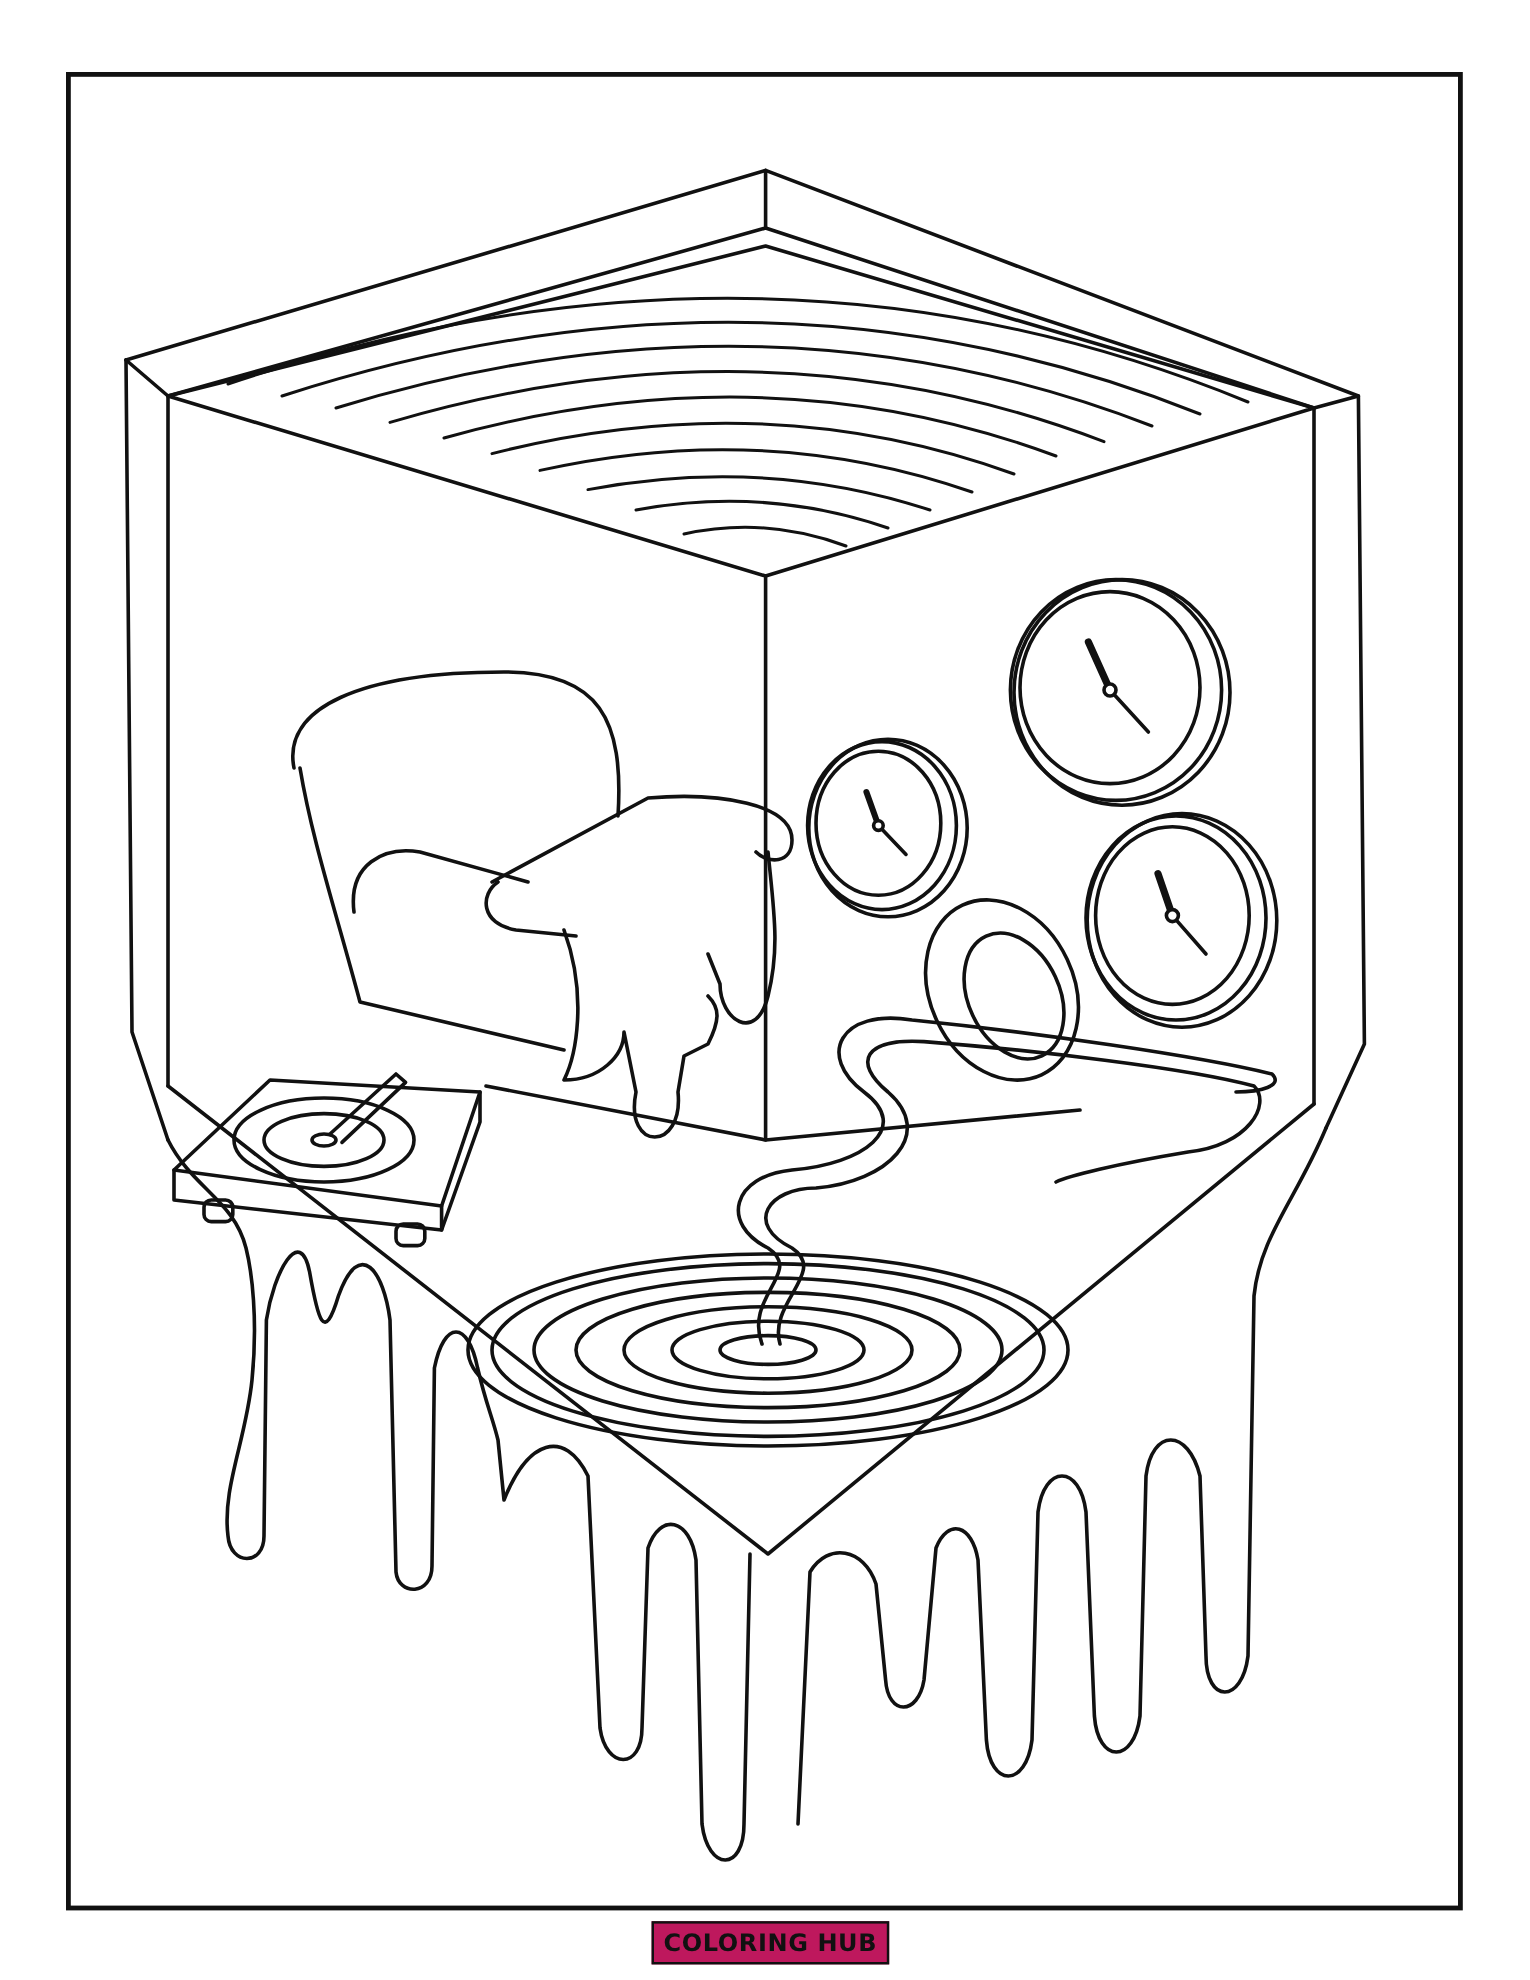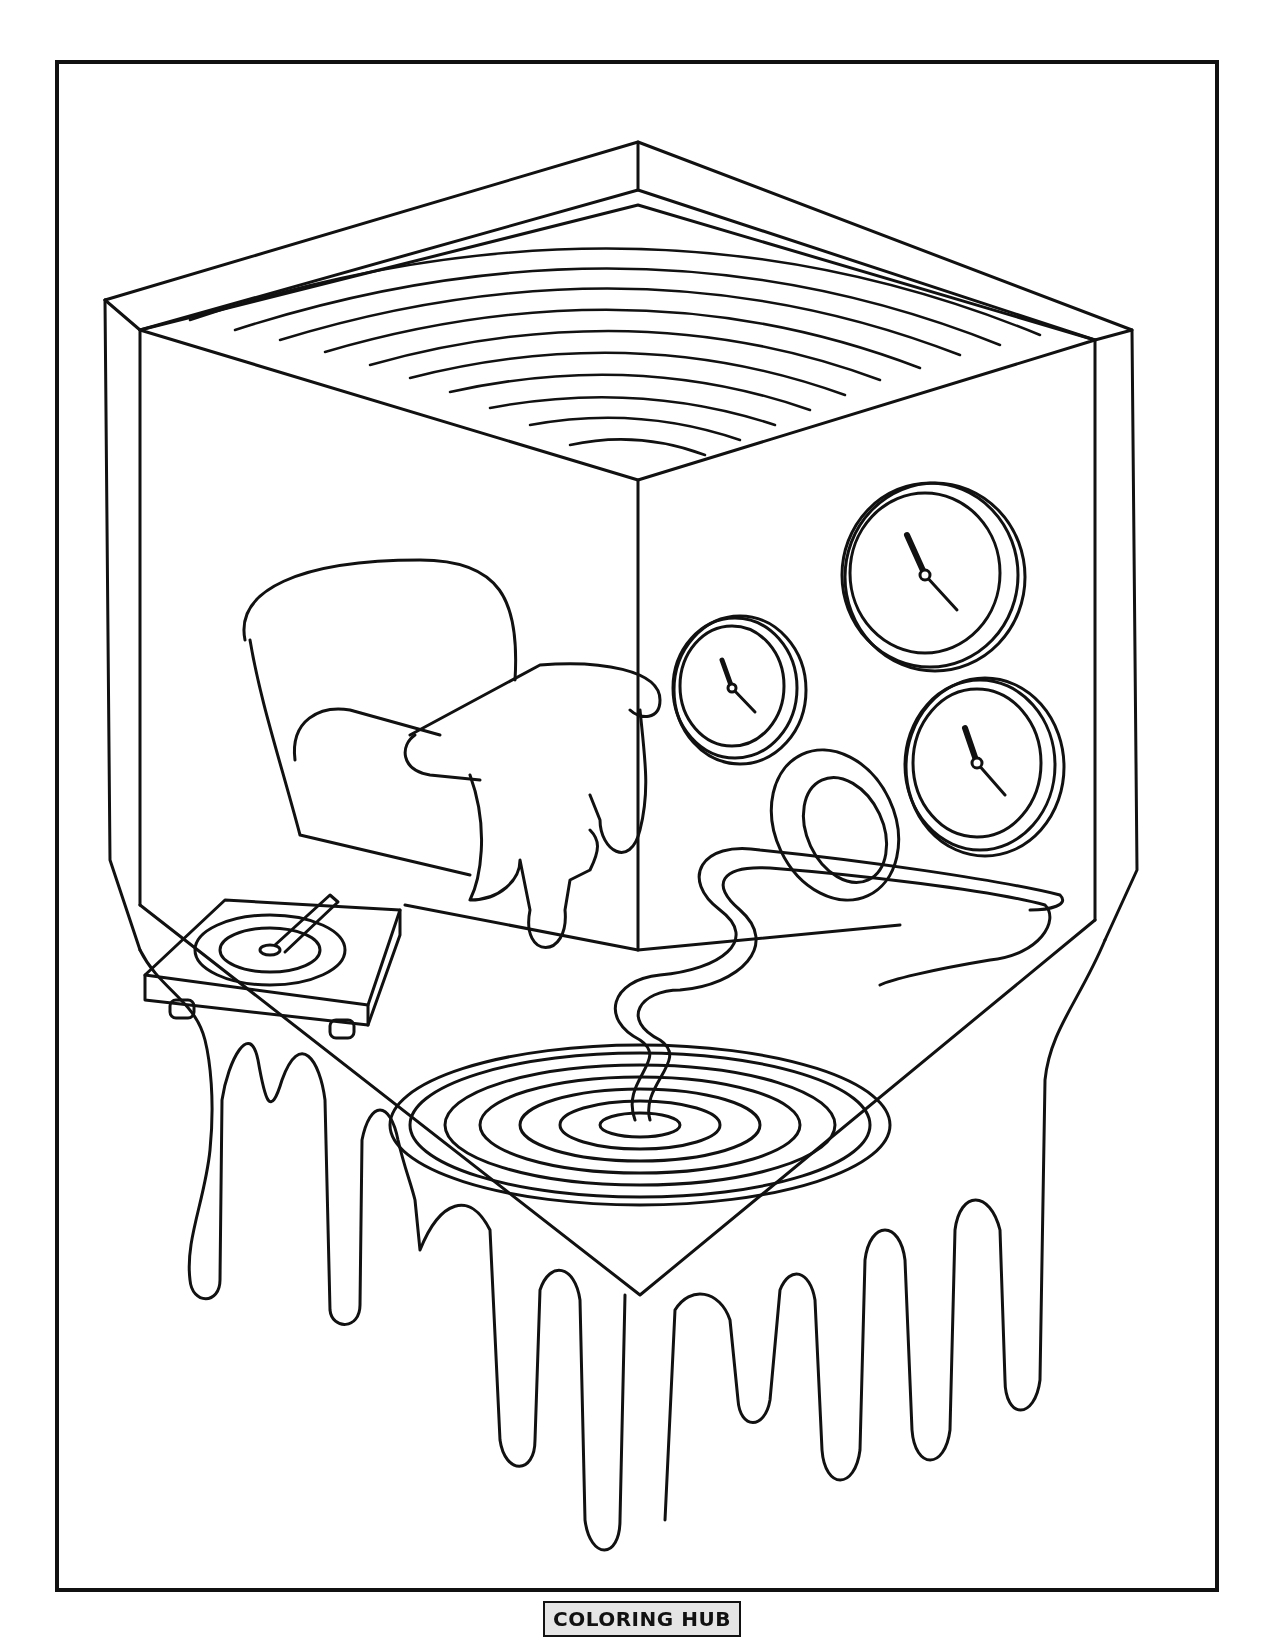--- a/index.html
+++ b/index.html
@@ -1,19 +1,19 @@
 <!DOCTYPE html>
 <html><head>
 <meta charset="utf-8">
 <style>
   html, body { margin: 0; padding: 0; background: #ffffff; }
   body { width: 1275px; height: 1650px; position: relative; overflow: hidden; font-family: "DejaVu Sans", sans-serif; }
   .page-frame { position: absolute; left: 55px; top: 60px; width: 1164px; height: 1532px; border: 4px solid #111; box-sizing: border-box; }
   .art { position: absolute; left: 0; top: 0; width: 1275px; height: 1650px; }
-  .brand { position: absolute; left: 543px; top: 1601px; height: 32px; padding: 0 8px; background: #e5e5e5; border: 2px solid #111; display: flex; align-items: center; font-weight: 800; font-size: 20px; letter-spacing: 0.5px; color: #111; font-family: "DejaVu Sans", sans-serif; }
+  .brand { position: absolute; left: 543px; top: 1601px; height: 32px; padding: 0 8px; background: #be185d; border: 2px solid #111; display: flex; align-items: center; font-weight: 800; font-size: 20px; letter-spacing: 0.5px; color: #111; font-family: "DejaVu Sans", sans-serif; }
   svg * { vector-effect: non-scaling-stroke; }
 </style>
 </head>
 <body>
 
 <div class="page-frame"></div>
 
 <svg class="art" viewBox="0 0 1275 1650" fill="none" stroke="#111" stroke-width="3" stroke-linejoin="round" stroke-linecap="round">
 
   <g>

